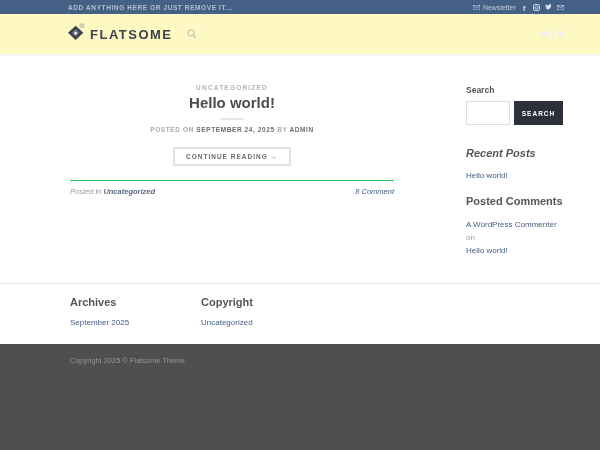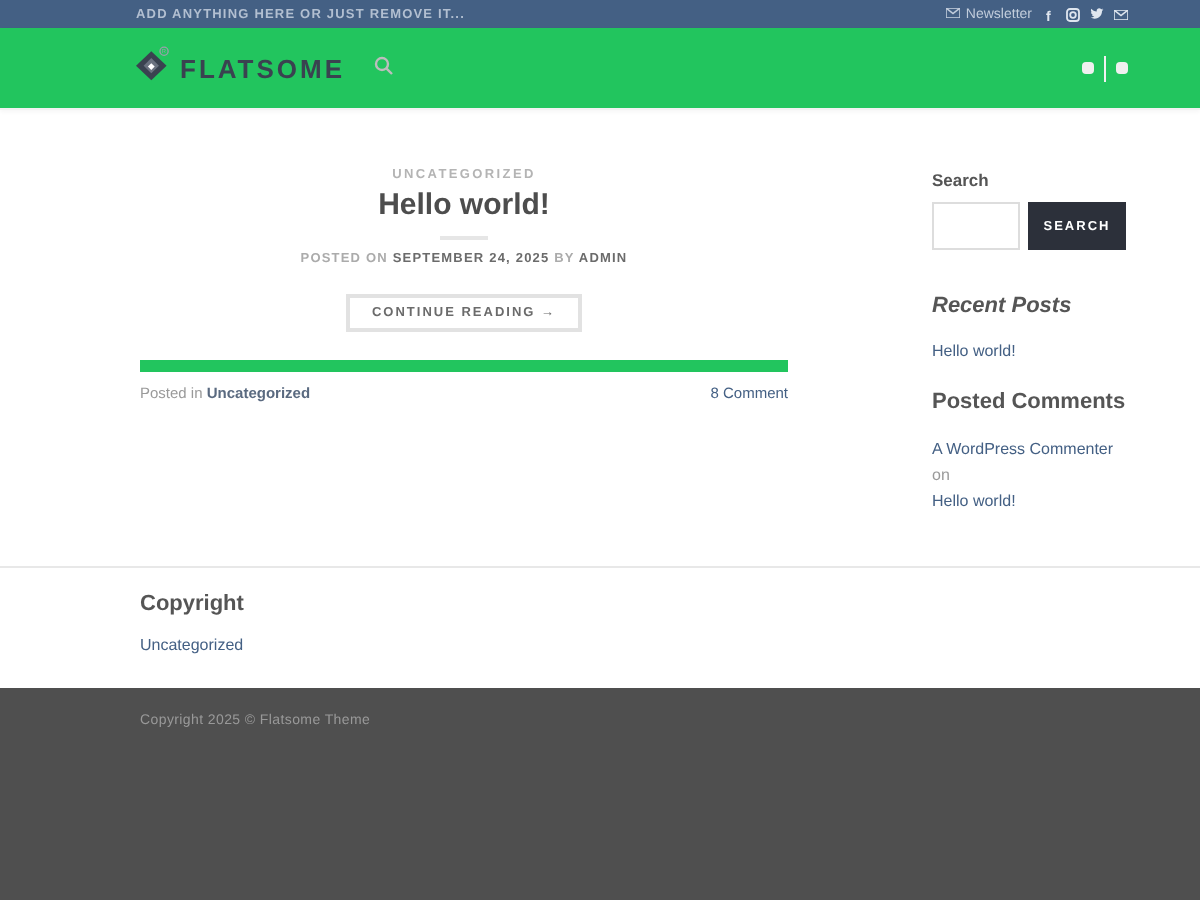--- a/index.html
+++ b/index.html
@@ -9,21 +9,21 @@
   
   .topbar { height:14px; background:#446084; }
   .tb-inner { width:496px; margin-left:68px; height:14px; display:flex; align-items:center; }
   .tb-msg { font-size:6.5px; font-weight:bold; letter-spacing:.6px; color:#b2bfd1; }
   .tb-right { margin-left:auto; display:flex; align-items:center; gap:6px; }
   .tb-newsletter { display:flex; align-items:center; gap:3px; color:#c2cddc; font-size:7px; }
   .tb-social { display:flex; align-items:center; gap:5px; }
   .tb-social svg { display:block; }
 
   
-  .header { height:41px; background:#22c55e; border-bottom:1px solid #f2f2f2;
+  .header { height:41px; background:#fef9c3; border-bottom:1px solid #f2f2f2;
             box-shadow:0 1px 2px rgba(0,0,0,.04); }
   .hd-inner { width:496px; margin-left:68px; height:40px; display:flex; align-items:center; }
   .logo { display:flex; align-items:center; gap:5px; cursor:pointer; }
   .logo-text { font-size:13px; font-weight:bold; letter-spacing:1.5px; color:#3a4250; }
   .hd-search { margin-left:14px; }
   .hd-right { margin-left:auto; display:flex; align-items:center; gap:5px; }
   .hd-ghost { width:6px; height:6px; border-radius:2px; background:#f0f0f0; }
   .hd-vdiv { width:1px; height:13px; background:#f1f1f1; }
 
   
@@ -37,22 +37,22 @@
                 color:#4d4d4d; cursor:pointer; }
   .title-divider { width:24px; height:2px; background:#e6e6e6; margin:7px auto 0; }
   .post-meta { margin-top:6px; text-align:center; font-size:6.5px; letter-spacing:.6px;
                color:#ababab; font-weight:bold; }
   .post-meta .dark { color:#6b6b6b; cursor:pointer; }
   .excerpt { margin-top:20px; font-size:8.5px; color:#7a7a7a; line-height:1.3; }
   .btn-row { margin-top:12px; text-align:center; }
   .btn-outline { display:inline-block; border:2px solid #e2e2e2; padding:4px 11px;
                  font-size:6.5px; font-weight:bold; letter-spacing:1px; color:#6b6b6b;
                  background:#fff; cursor:pointer; }
-  .post-footer { margin-top:14px; border-top:6px solid #22c55e; padding-top:6px;
-                 display:flex; justify-content:space-between; font-size:7.5px; }
+  .post-footer { margin-top:14px; border-top:1px solid #22c55e; padding-top:6px;
+                 display:flex; justify-content:space-between; font-size:7.5px;font-style:italic; }
   .posted-in { color:#9a9a9a; }
   .posted-in .cat-link { color:#5a6a80; font-weight:bold; cursor:pointer; }
   .comments-link { color:#446084; cursor:pointer; }
 
   
   .sidebar { width:97px;margin-left:48px; }
   .sb-search-title { margin-top:13px; font-size:8.5px; font-weight:bold; color:#555; }
   .sb-search-row { margin-top:6px; display:flex; gap:4px; }
   .sb-input { width:44px; height:24px; border:1px solid #ddd; background:#fff; }
   .sb-btn { width:49px; height:24px; background:#2c303a; color:#fff; border:none;
@@ -190,20 +190,24 @@
         <span class="on">on</span>
         <span class="sb-link" style="display:block">Hello world!</span>
       </div>
     </div>
   </div>
 </div>
 
 <div class="footer-widgets">
   <div class="fw-inner">
     <div class="fw-col">
+      <div class="fw-title">Archives</div>
+      <span class="fw-link">September 2025</span>
+    </div>
+    <div class="fw-col">
       <div class="fw-title">Copyright</div>
       <span class="fw-link">Uncategorized</span>
     </div>
   </div>
 </div>
 
 <div class="footer-dark">
   <div class="fd-inner">
     <span class="copyright">Copyright 2025 © Flatsome Theme</span>
   </div>

